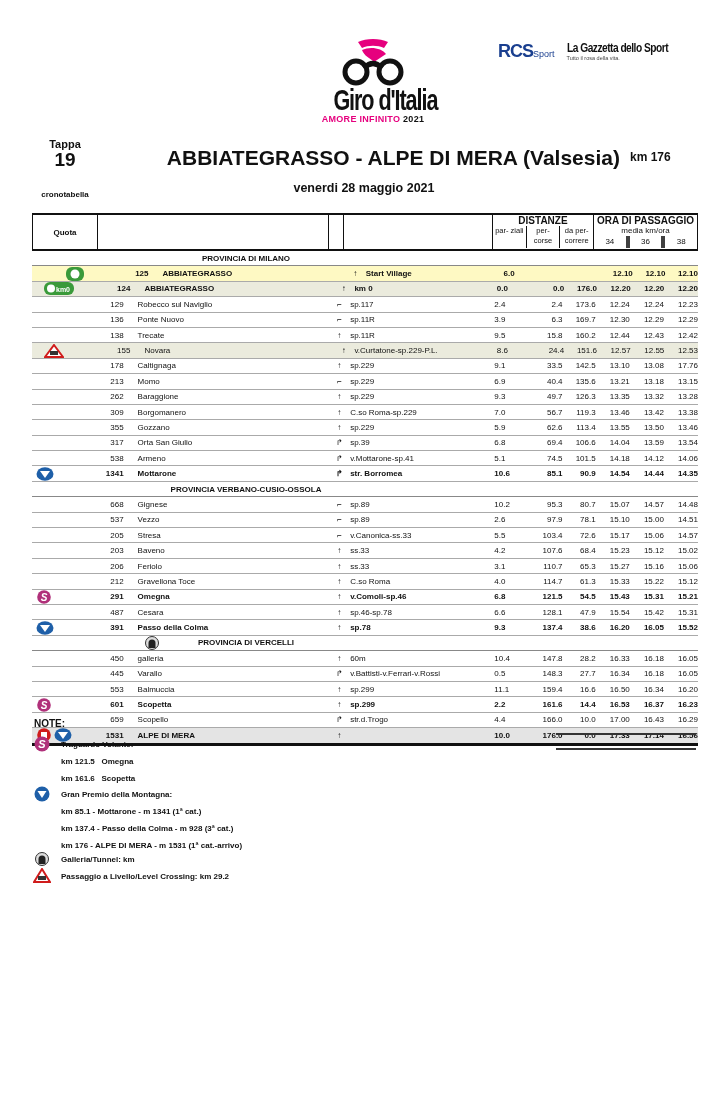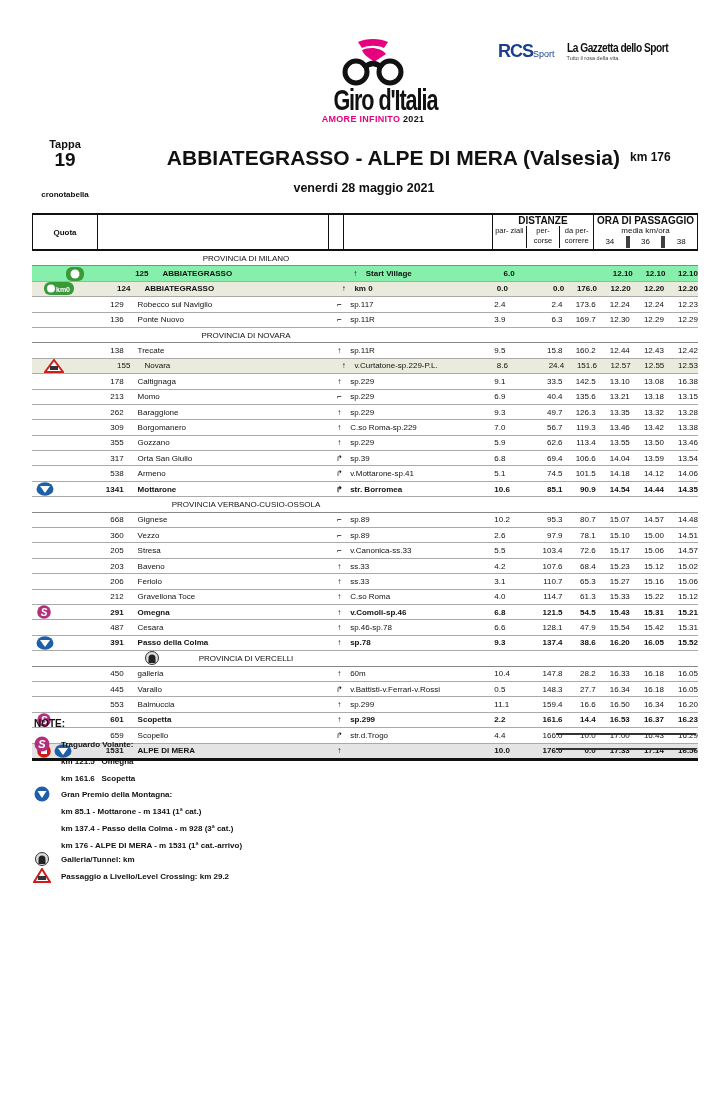--- a/index.html
+++ b/index.html
@@ -36,24 +36,24 @@
   .grp-title{text-align:center;font-weight:bold;font-size:10px;line-height:11px;}
   .sub3{display:flex;height:22px;}
   .sub3 > div{flex:1;text-align:center;font-size:7.5px;line-height:10px;border-right:1px solid #111;}
   .sub3 > div:last-child{border-right:none;}
   .subtitle{text-align:center;font-size:8px;line-height:10px;}
   .sub3b{display:flex;height:12px;}
   .sub3b > div{flex:1;text-align:center;font-size:8px;line-height:12px;border-right:4px solid #404040;}
   .sub3b > div:last-child{border-right:none;}
   .rows{border-left:none;}
   .row{height:14.4px;display:flex;align-items:center;font-size:8px;border-bottom:1px solid #aaa;position:relative;margin-left:-1px;margin-right:-1px;background:#fff;}
-  .row.prov{border-bottom:1px solid #888;justify-content:center;font-weight:normal;}
+  .row.prov{border-bottom:1px solid #888;justify-content:center;font-weight:bold;}
   .row.prov span{position:absolute;left:98px;width:232px;text-align:center;}
   .row.bold{font-weight:bold;}
-  .row.shade{background:#86efac;padding-left:29px;}
+  .row.shade{background:#fef9c3;padding-left:29px;}
   .row.shade2{background:#ebebdd;padding-left:8px;}
   .row.last{border-bottom:3px solid #111;background:#e4e4e4;}
   .c-icon{width:60px;height:14px;position:relative;}
   .c-q{width:34px;text-align:right;}
   .c-loc{width:200px;padding-left:14px;}
   .c-arr{width:14px;text-align:center;font-size:8px;}
   .c-road{width:148px;padding-left:4px;}
   .c-p{width:38px;text-align:left;padding-left:0;}
   .c-pc{width:32px;text-align:right;}
   .c-dp{width:34px;text-align:right;}
@@ -180,23 +180,20 @@
         <div class="c-loc">Ponte Nuovo</div>
         <div class="c-arr">⌐</div>
         <div class="c-road">sp.11R</div>
         <div class="c-p">3.9</div>
         <div class="c-pc">6.3</div>
         <div class="c-dp">169.7</div>
         <div class="c-t">12.30</div>
         <div class="c-t">12.29</div>
         <div class="c-t">12.29</div>
       </div>
-      <div class="row prov">
-        <span>PROVINCIA DI NOVARA</span>
-      </div>
       <div class="row">
         <div class="c-icon"></div>
         <div class="c-q">138</div>
         <div class="c-loc">Trecate</div>
         <div class="c-arr">↑</div>
         <div class="c-road">sp.11R</div>
         <div class="c-p">9.5</div>
         <div class="c-pc">15.8</div>
         <div class="c-dp">160.2</div>
         <div class="c-t">12.44</div>
@@ -225,21 +222,21 @@
         <div class="c-icon"></div>
         <div class="c-q">178</div>
         <div class="c-loc">Caltignaga</div>
         <div class="c-arr">↑</div>
         <div class="c-road">sp.229</div>
         <div class="c-p">9.1</div>
         <div class="c-pc">33.5</div>
         <div class="c-dp">142.5</div>
         <div class="c-t">13.10</div>
         <div class="c-t">13.08</div>
-        <div class="c-t">16.38</div>
+        <div class="c-t">17.76</div>
       </div>
       <div class="row">
         <div class="c-icon"></div>
         <div class="c-q">213</div>
         <div class="c-loc">Momo</div>
         <div class="c-arr">⌐</div>
         <div class="c-road">sp.229</div>
         <div class="c-p">6.9</div>
         <div class="c-pc">40.4</div>
         <div class="c-dp">135.6</div>
@@ -341,21 +338,21 @@
         <div class="c-road">sp.89</div>
         <div class="c-p">10.2</div>
         <div class="c-pc">95.3</div>
         <div class="c-dp">80.7</div>
         <div class="c-t">15.07</div>
         <div class="c-t">14.57</div>
         <div class="c-t">14.48</div>
       </div>
       <div class="row">
         <div class="c-icon"></div>
-        <div class="c-q">360</div>
+        <div class="c-q">537</div>
         <div class="c-loc">Vezzo</div>
         <div class="c-arr">⌐</div>
         <div class="c-road">sp.89</div>
         <div class="c-p">2.6</div>
         <div class="c-pc">97.9</div>
         <div class="c-dp">78.1</div>
         <div class="c-t">15.10</div>
         <div class="c-t">15.00</div>
         <div class="c-t">14.51</div>
       </div>

